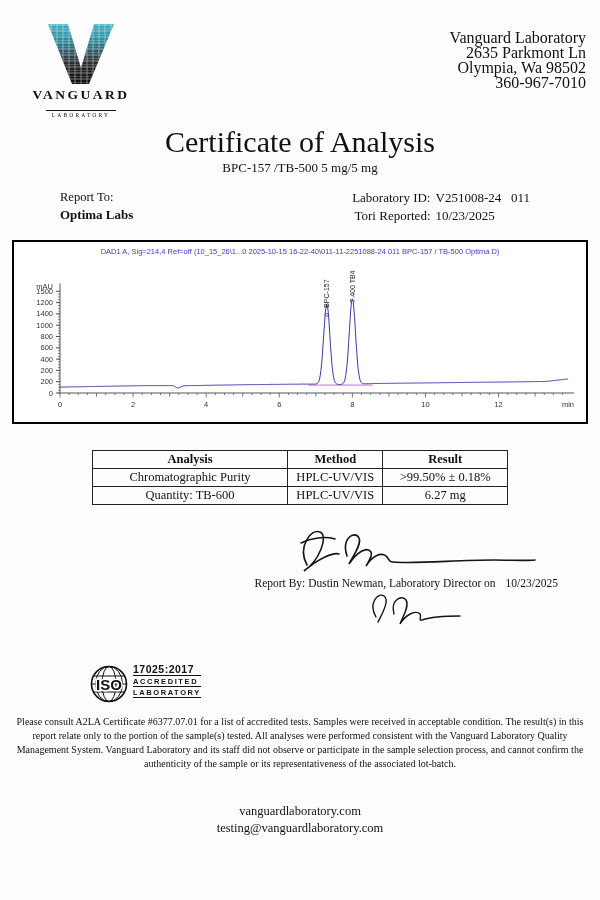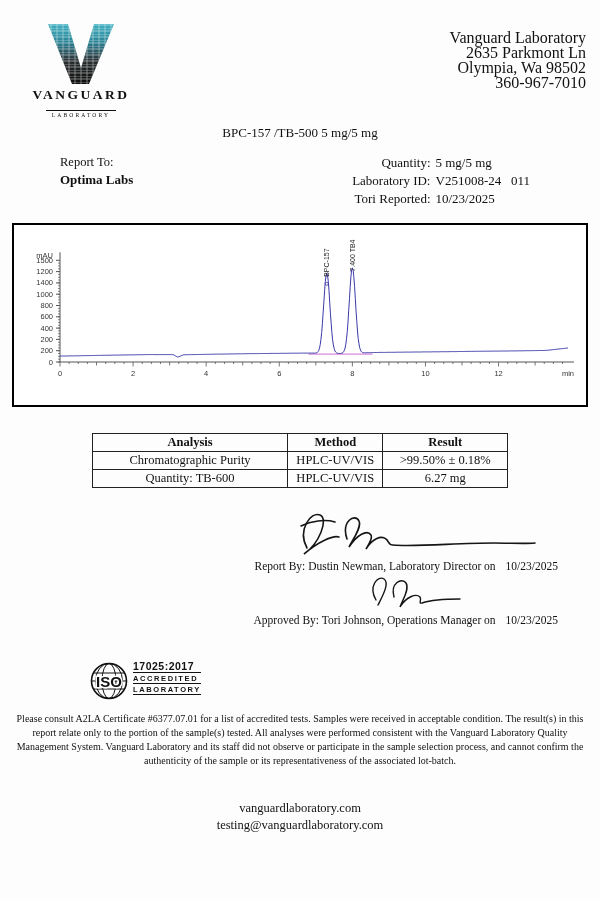--- a/index.html
+++ b/index.html
@@ -81,47 +81,45 @@
   </div>
   <div class="address">
     <div>Vanguard Laboratory</div>
     <div>2635 Parkmont Ln</div>
     <div>Olympia, Wa 98502</div>
     <div>360-967-7010</div>
   </div>
 </div>
 
 <div class="title-block">
+  <div class="coa-title">Certificate of Analysis</div>
   <div class="coa-subtitle">BPC-157 /TB-500 5 mg/5 mg</div>
 </div>
 
 <div class="info-row">
   <div>
     <div class="report-to-label">Report To:</div>
     <div class="report-to-client">Optima Labs</div>
   </div>
   <table class="details-table">
     <tbody id="detailsBody">
-        <tr>
-          <td class="dl">Quantity:</td>
-          <td class="dv">5 mg/5 mg</td>
-        </tr>
         <tr>
           <td class="dl">Laboratory ID:</td>
           <td class="dv">V251008-24   011</td>
         </tr>
         <tr>
           <td class="dl">Tori Reported:</td>
           <td class="dv">10/23/2025</td>
         </tr>
       </tbody>
   </table>
 </div>
 
 <div class="chart-box">
+  <div class="chart-title">DAD1 A, Sig=214,4 Ref=off (10_15_26\1...0 2025-10-15 16-22-40\011-11-2251088-24 011 BPC-157 / TB-500 Optima D)</div>
   <svg id="chromSvg" width="572" height="164" viewBox="0 0 572 164">
       <line x1="46" y1="26.299999999999997" x2="46" y2="136" stroke="#555" stroke-width="1"></line>
       <line x1="46" y1="136" x2="560" y2="136" stroke="#555" stroke-width="1"></line>
       <line x1="42" y1="34.3" x2="46" y2="34.3" stroke="#555" stroke-width="1"></line>
       <text x="39" y="36.8" text-anchor="end" font-family="Liberation Sans, sans-serif" font-size="7.5" fill="#333">1500</text>
       <line x1="42" y1="45.599999999999994" x2="46" y2="45.599999999999994" stroke="#555" stroke-width="1"></line>
       <text x="39" y="48.099999999999994" text-anchor="end" font-family="Liberation Sans, sans-serif" font-size="7.5" fill="#333">1200</text>
       <line x1="42" y1="56.89999999999999" x2="46" y2="56.89999999999999" stroke="#555" stroke-width="1"></line>
       <text x="39" y="59.39999999999999" text-anchor="end" font-family="Liberation Sans, sans-serif" font-size="7.5" fill="#333">1400</text>
       <line x1="42" y1="68.19999999999999" x2="46" y2="68.19999999999999" stroke="#555" stroke-width="1"></line>
@@ -284,23 +282,20 @@
   </svg>
   <div class="sig-line">
     <span>Report By: Dustin Newman, Laboratory Director on</span><span class="sig-date">10/23/2025</span>
   </div>
   <svg class="sig-svg" width="110" height="40" viewBox="0 0 110 40" style="margin-right:88px">
     <g fill="none" stroke="#151515" stroke-width="1.4" stroke-linecap="round">
       <path d="M16 28 C8 14 18 3 24 7 C30 11 22 25 18 33"></path>
       <path d="M34 25 C30 11 42 5 46 11 C50 17 42 29 40 35 C46 25 56 21 60 25 C62 28 58 32 62 31 C74 27 90 27 100 27"></path>
     </g>
   </svg>
-  <div class="sig-line">
-    <span>Approved By: Tori Johnson, Operations Manager on</span><span class="sig-date">10/23/2025</span>
-  </div>
 </div>
 
 <div class="iso-row">
   <svg width="42" height="42" viewBox="0 0 42 42">
     <defs>
         <clipPath id="gclip">
           <circle cx="21" cy="21" r="17.5"></circle>
         </clipPath>
       </defs>
     <circle cx="21" cy="21" r="17.5" fill="none" stroke="#111" stroke-width="1.6"></circle>

